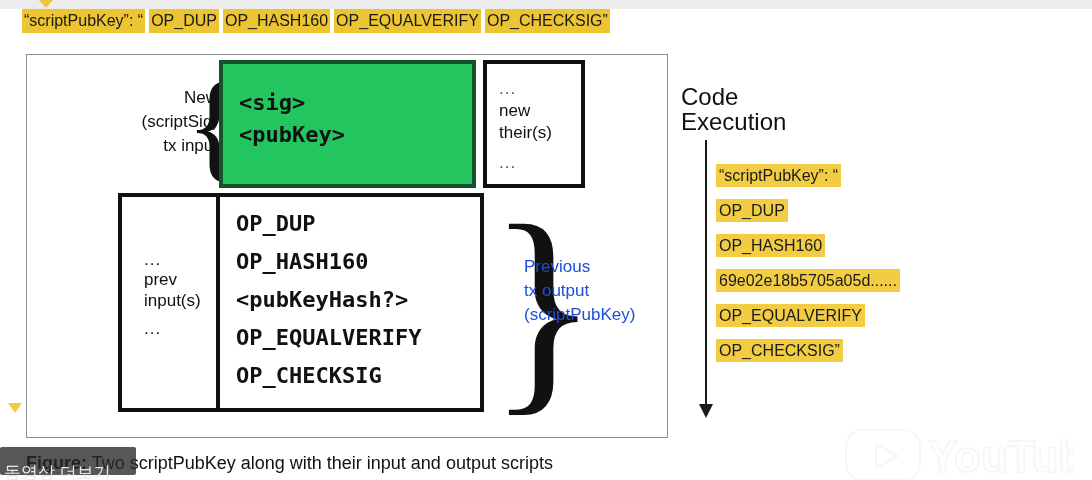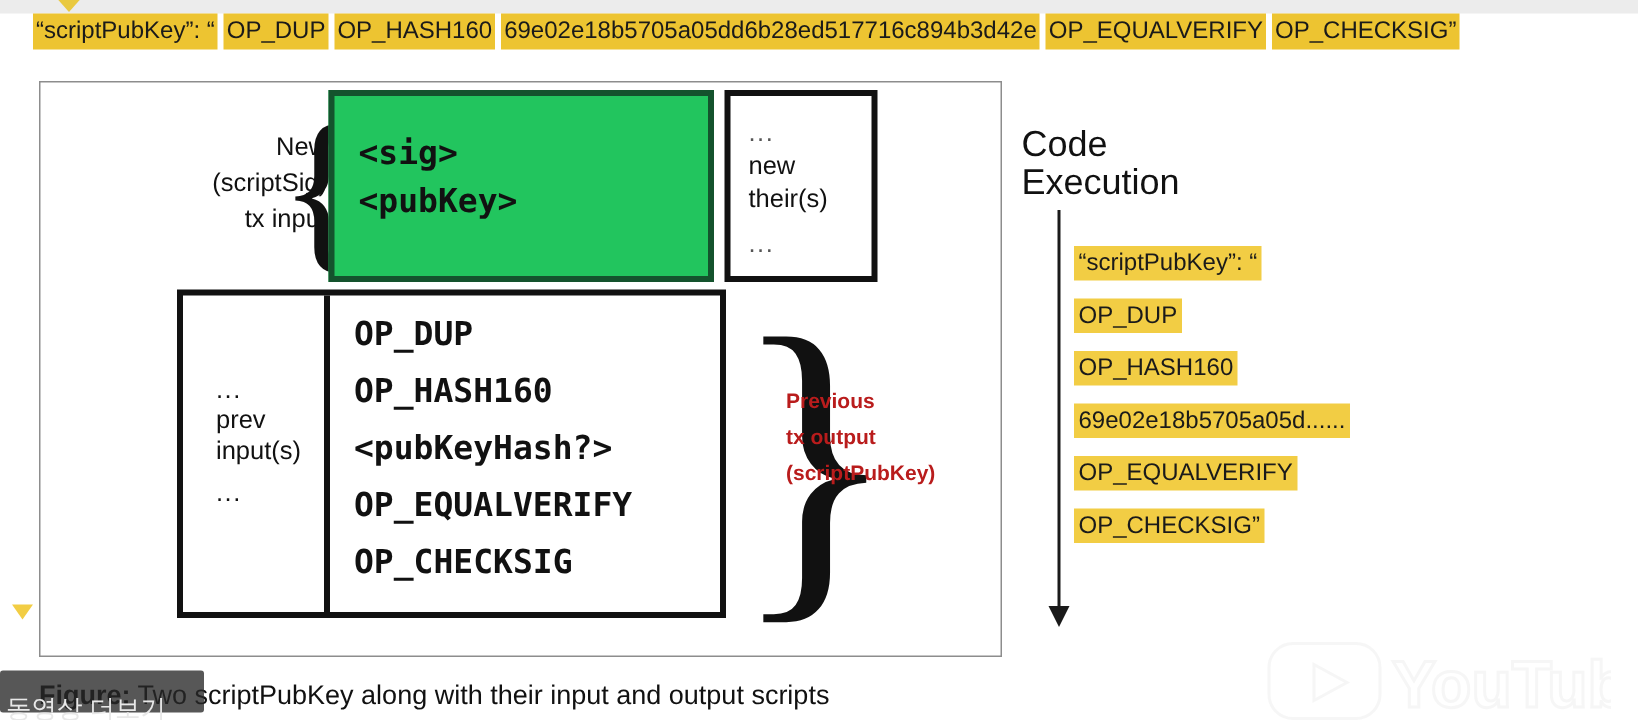--- a/index.html
+++ b/index.html
@@ -181,24 +181,23 @@
     font-size: 230px;
     line-height: 250px;
     font-family: "Liberation Serif", serif;
     color: #111;
     font-weight: 300;
     overflow: visible;
   }
   .label-prev-out {
     position: absolute;
     left: 524px; top: 255px;
-    font-size: 14px;
+    font-size: 17px;
     line-height: 24px;
-    color: #b91c1c;
-    font-weight: bold;
+    color: #1d4ed8;
   }
 
   
   .code-exec-label {
     position: absolute;
     left: 681px; top: 84px;
     font-size: 24px;
     line-height: 25px;
     color: #111;
   }
@@ -285,21 +284,20 @@
 
 <div class="top-ghost">
   <div class="top-chevron"></div>
 
 </div>
 
 <div class="script-line">
   <span class="hl">“scriptPubKey”: “</span>
   <span class="hl">OP_DUP</span>
   <span class="hl">OP_HASH160</span>
-  <span class="hl">69e02e18b5705a05dd6b28ed517716c894b3d42e</span>
   <span class="hl">OP_EQUALVERIFY</span>
   <span class="hl">OP_CHECKSIG”</span>
 </div>
 
 <div class="figure-frame"></div>
 
 <div class="label-new-input">
   <div>New</div>
   <div>(scriptSig)</div>
   <div>tx input</div>

